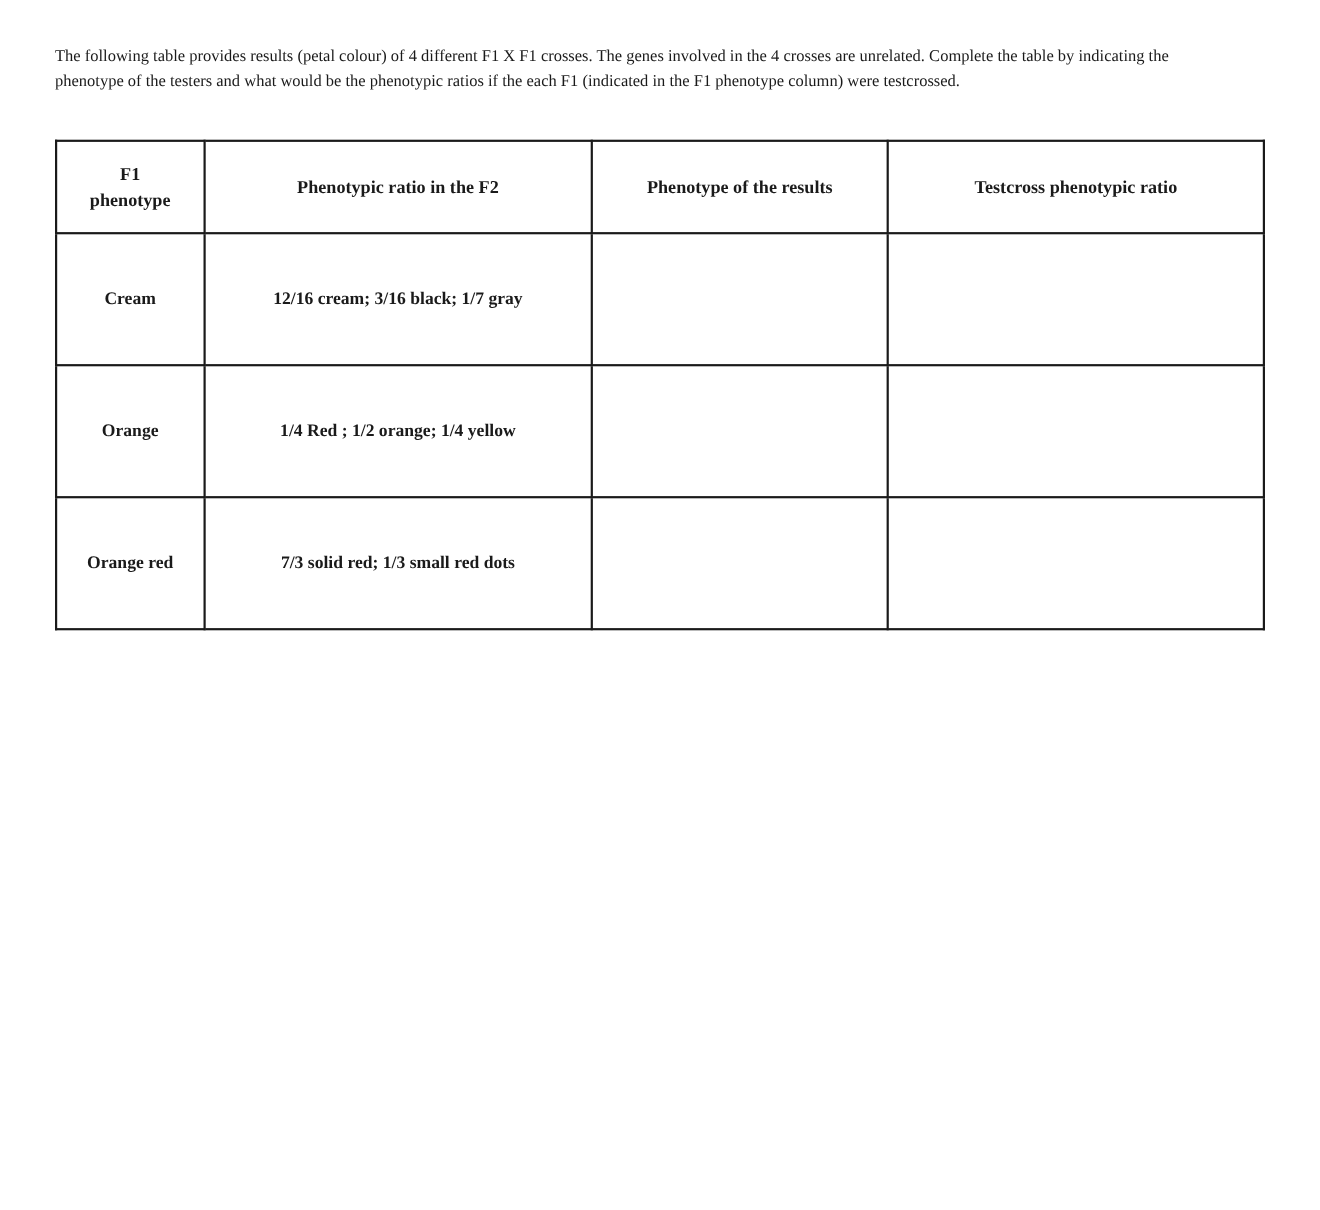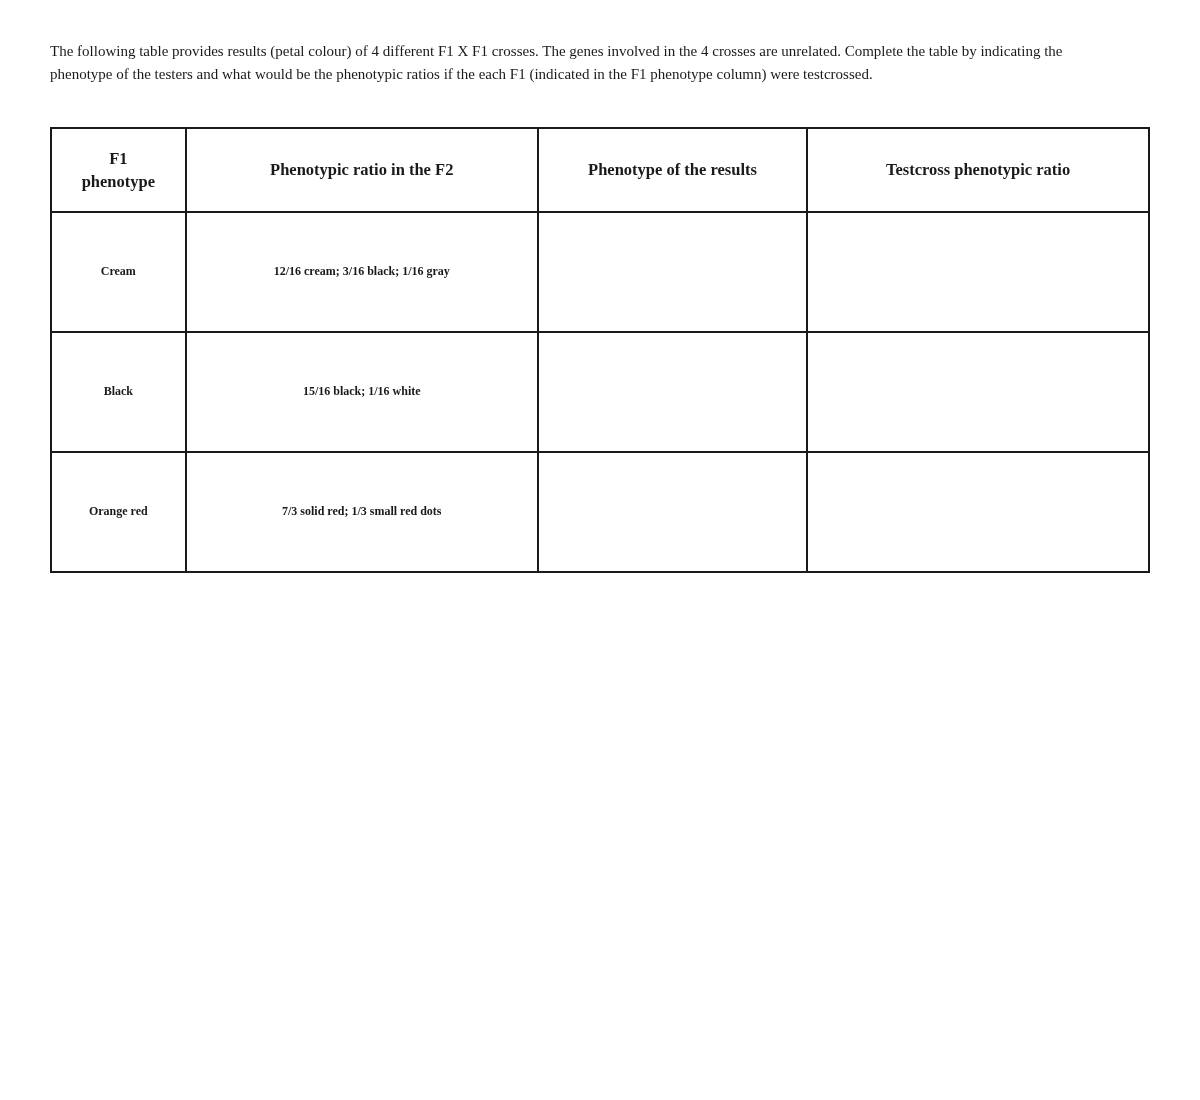--- a/index.html
+++ b/index.html
@@ -41,21 +41,21 @@
 
     .genetics-table thead th {
       font-weight: bold;
       font-size: 16.5px;
       line-height: 1.4;
       background: #ffffff;
     }
 
     .genetics-table tbody td {
       font-weight: bold;
-      font-size: 12px;
+      font-size: 16px;
       min-height: 110px;
       height: 120px;
     }
 
     .col-f1 {
       width: 130px;
     }
 
     .col-ratio {
       width: 340px;
@@ -84,27 +84,27 @@
     <tr>
       <th class="col-f1">F1 phenotype</th>
       <th class="col-ratio">Phenotypic ratio in the F2</th>
       <th class="col-tester">Phenotype of the results</th>
       <th class="col-testcross">Testcross phenotypic ratio</th>
     </tr>
   </thead>
   <tbody>
     <tr>
       <td class="col-f1">Cream</td>
-      <td class="col-ratio">12/16 cream; 3/16 black; 1/16 gray</td>
+      <td class="col-ratio">12/16 cream; 3/16 black; 1/7 gray</td>
       <td class="col-tester empty-cell"></td>
       <td class="col-testcross empty-cell"></td>
     </tr>
     <tr>
-      <td class="col-f1">Black</td>
-      <td class="col-ratio">15/16 black; 1/16 white</td>
+      <td class="col-f1">Orange</td>
+      <td class="col-ratio">1/4 Red ; 1/2 orange; 1/4 yellow</td>
       <td class="col-tester empty-cell"></td>
       <td class="col-testcross empty-cell"></td>
     </tr>
     <tr>
       <td class="col-f1">Orange red</td>
       <td class="col-ratio">7/3 solid red; 1/3 small red dots</td>
       <td class="col-tester empty-cell"></td>
       <td class="col-testcross empty-cell"></td>
     </tr>
   </tbody>

